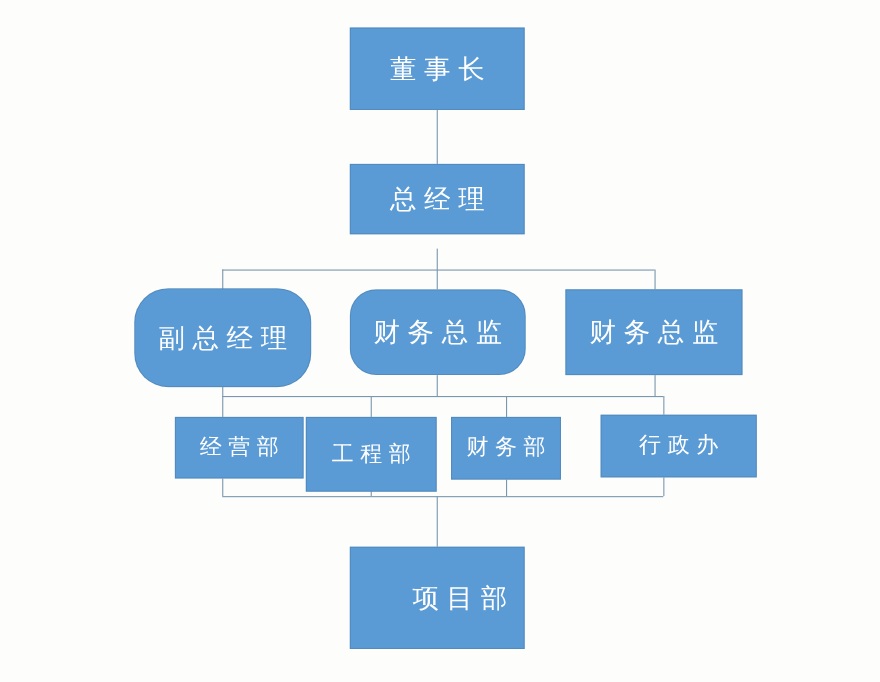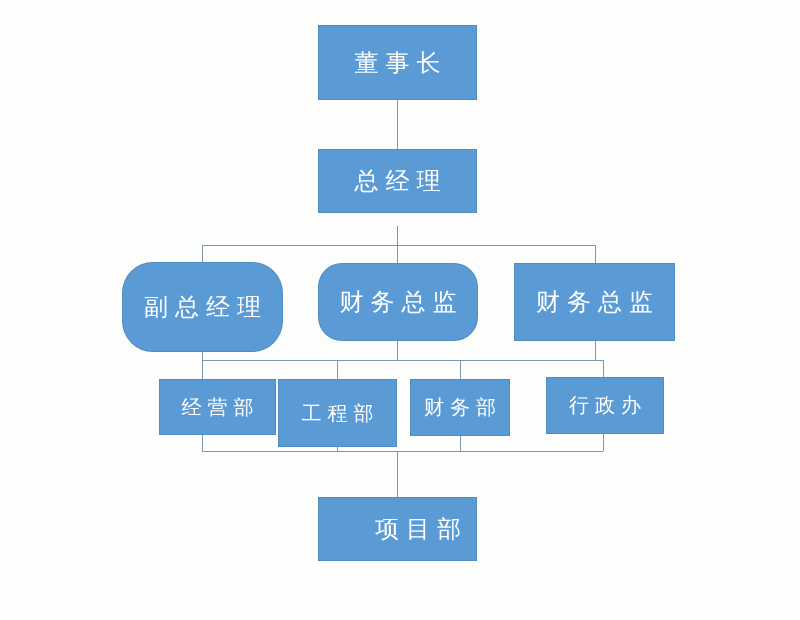--- a/index.html
+++ b/index.html
@@ -92,23 +92,23 @@
 
   <div class="node node-sm" style="left:159px; top:379px; width:117px; height:56px;">
     <span class="node-label">经营部</span>
   </div>
   <div class="node node-sm" style="left:278px; top:379px; width:119px; height:68px;">
     <span class="node-label">工程部</span>
   </div>
   <div class="node node-sm" style="left:410px; top:379px; width:100px; height:57px;justify-content:center;">
     <span class="node-label">财务部</span>
   </div>
-  <div class="node node-sm" style="left:546px; top:377px; width:118px; height:57px;">
+  <div class="node node-sm" style="left:546px; top:377px; width:142px; height:57px;">
     <span class="node-label">
       <span class="lbl-line">行政办</span>
     </span>
   </div>
 
-  <div class="node node-lg" style="left:318px; top:497px; width:159px; height:64px;padding-left:41px;">
+  <div class="node node-lg" style="left:318px; top:497px; width:159px; height:93px;padding-left:41px;">
     <span class="node-label">项目部</span>
   </div>
 
 </div>
 
 </body></html>

